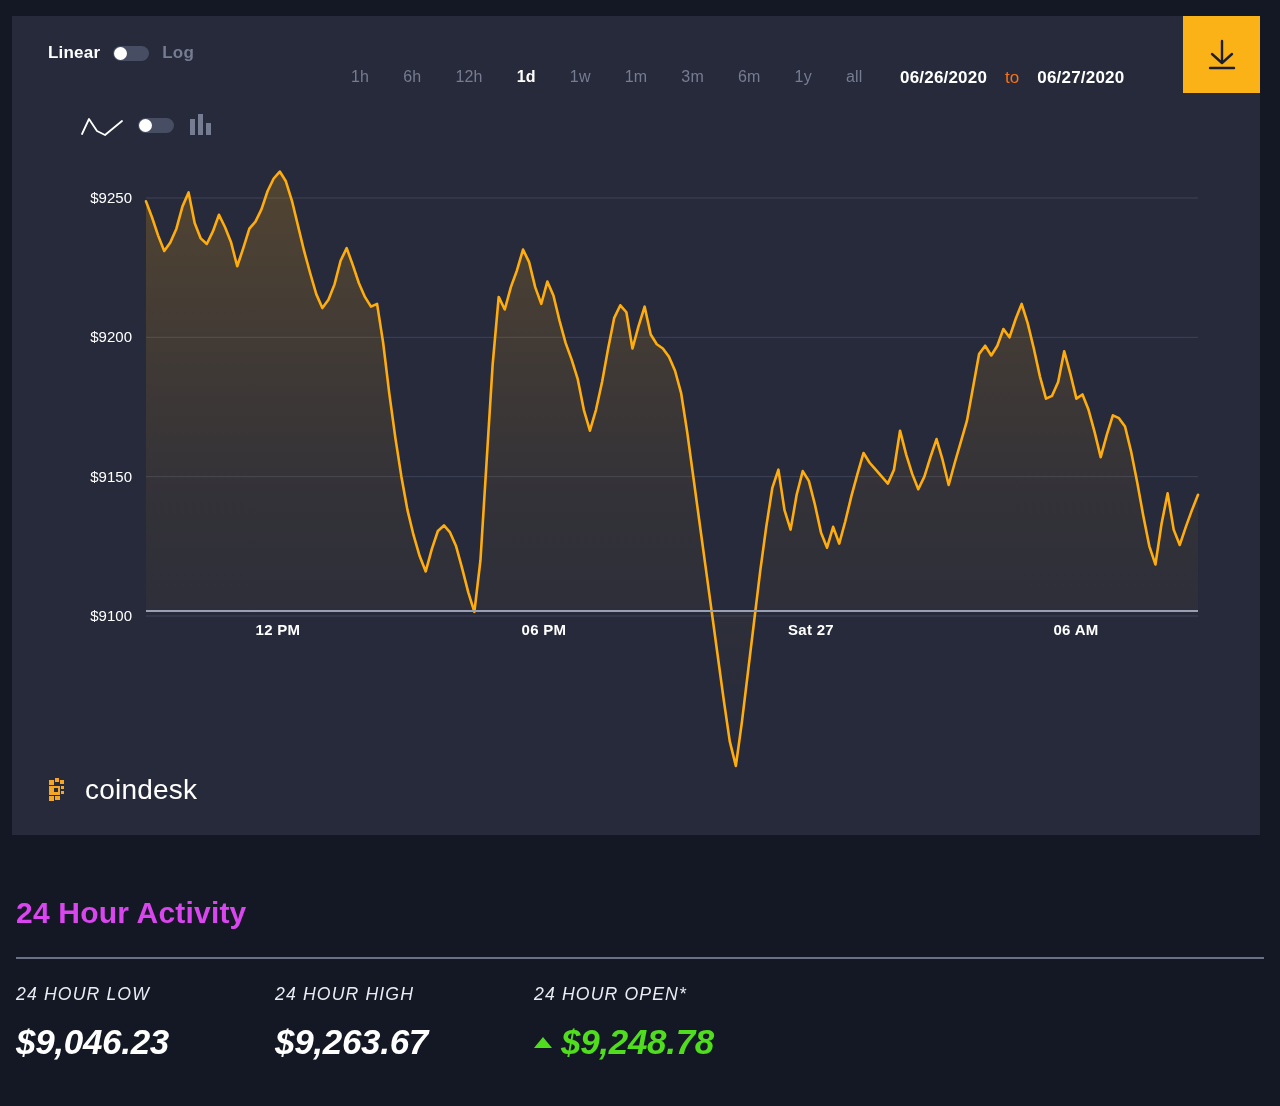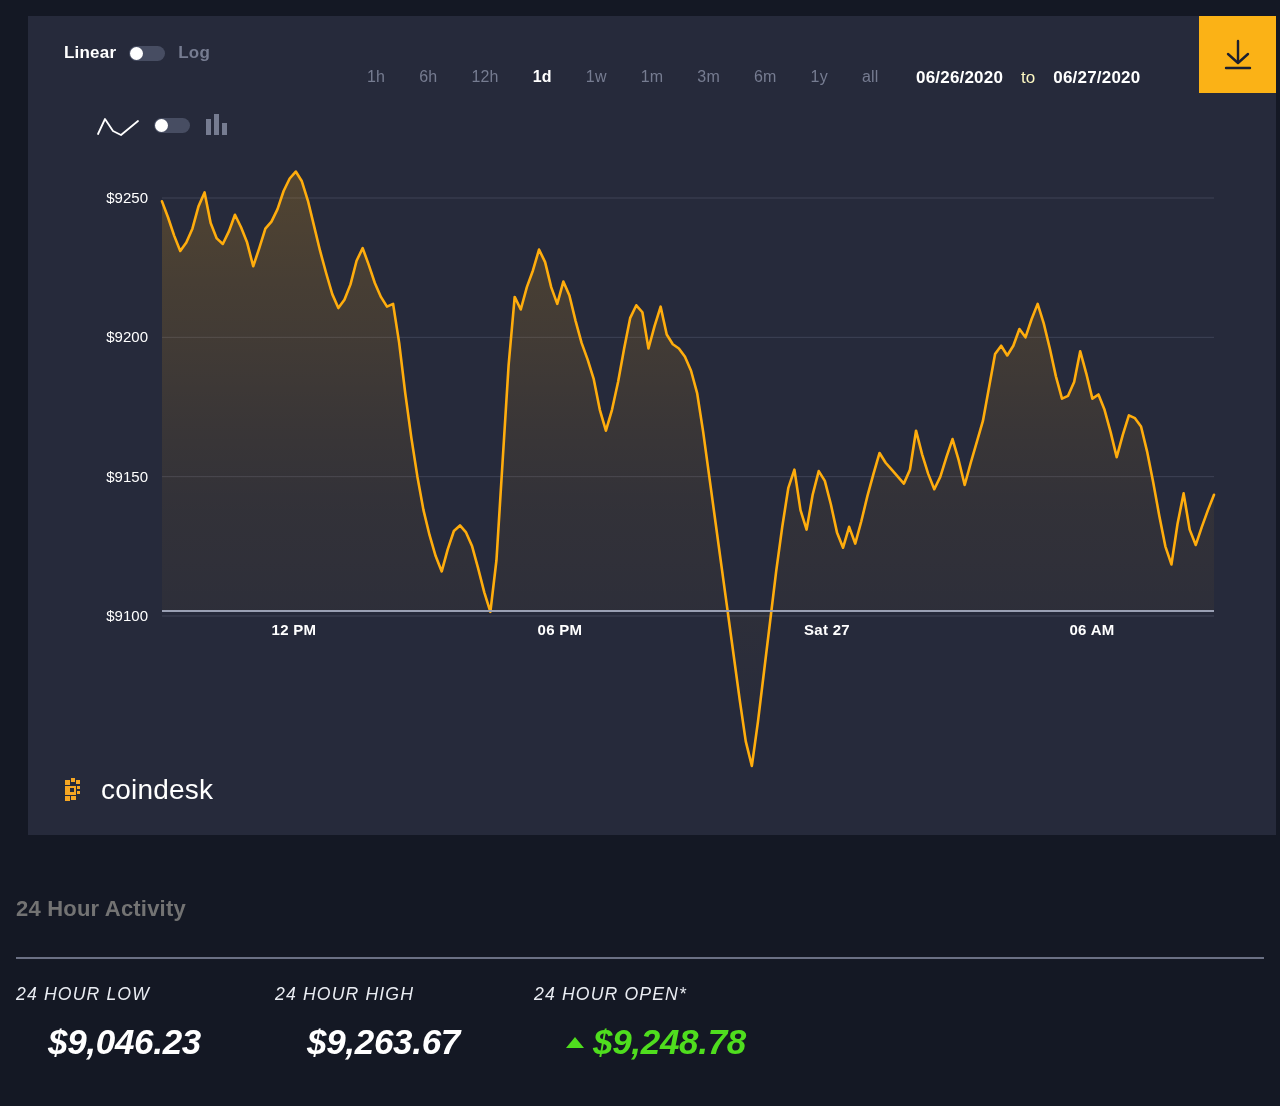--- a/index.html
+++ b/index.html
@@ -6,21 +6,21 @@
   html, body {
     width: 1280px; height: 1106px;
     background: #141824;
     font-family: "Liberation Sans", sans-serif;
     overflow: hidden;
   }
   #app { position: relative; width: 1280px; height: 1106px; background: #141824; }
 
   
   .chart-panel {
-    position: absolute; left: 28px; top: 16px;
+    position: absolute; left: 12px; top: 16px;
     width: 1248px; height: 973px;
     background: #262a3b;
   }
 
   
   .toolbar { position: absolute; left: 0; top: 0; width: 100%; height: 120px; }
 
   .scale-toggle-row {
     position: absolute; left: 36px; top: 27px;
     display: flex; align-items: center; gap: 13px;
@@ -57,21 +57,21 @@
     font-weight: normal; letter-spacing: .2px; white-space: nowrap;
   }
   .range.active { color: #ffffff; font-weight: bold; text-align: center; }
 
   .date-range {
     position: absolute; left: 888px; top: 52px;
     display: flex; align-items: baseline; gap: 18px;
     font-size: 17px; white-space: nowrap;
   }
   .date-val { color: #ffffff; font-weight: bold; letter-spacing: .2px; cursor: pointer; }
-  .date-to  { color: #fef9c3; font-weight: normal; }
+  .date-to  { color: #f97316; font-weight: normal; }
 
   .dl-btn {
     position: absolute; left: 1171px; top: 0px;
     width: 77px; height: 77px; background: #fbb216;
     display: flex; align-items: center; justify-content: center;
     cursor: pointer;
   }
 
   
   .plot { position: absolute; left: 0; top: 120px; width: 1248px; height: 640px; }
@@ -85,40 +85,40 @@
     position: absolute; left: 36px; top: 758px;
     display: flex; align-items: center; gap: 11px;
   }
   .brand-mark { width: 26px; height: 26px; display: block; }
   .brand-text { color: #ffffff; font-size: 28px; letter-spacing: .2px; }
 
   
   .activity { position: absolute; left: 0; top: 835px; width: 1280px; height: 271px; background: #141824; }
   .activity-title {
     position: absolute; left: 16px; top: 61px;
-    font-size: 22px; font-weight: bold; color: #737373; letter-spacing: .2px;
+    font-size: 30px; font-weight: bold; color: #d946ef; letter-spacing: .2px;
   }
   .divider {
     position: absolute; left: 16px; top: 122px;
     width: 1248px; height: 2px; background: #6b7084;
   }
   .stats { position: absolute; left: 16px; top: 148px; display: flex; }
   .stat { width: 259px; font-style: italic; }
   .stat:nth-child(3) { width: 235px; }
   .stat-label {
     font-size: 19px; color: #e9ecf2; letter-spacing: 1.2px;
     font-family: "Liberation Sans", sans-serif;
     font-weight: 300; white-space: nowrap;
     transform: scaleX(0.93); transform-origin: left center;
   }
   .stat-value {
     margin-top: 17px;
     font-size: 35px; font-weight: bold; color: #ffffff;
     letter-spacing: -.3px; white-space: nowrap;
-    display: flex; align-items: center; gap: 9px; margin-left: 32px;
+    display: flex; align-items: center; gap: 9px;
   }
   .stat-value.up { color: #4fdd1e; }
   .tri { width: 0; height: 0; border-left: 9px solid transparent; border-right: 9px solid transparent; border-bottom: 11px solid #4fdd1e; display:block; }
 </style>
 </head>
 <body>
 
 <div id="app">
 
   <div class="chart-panel">

